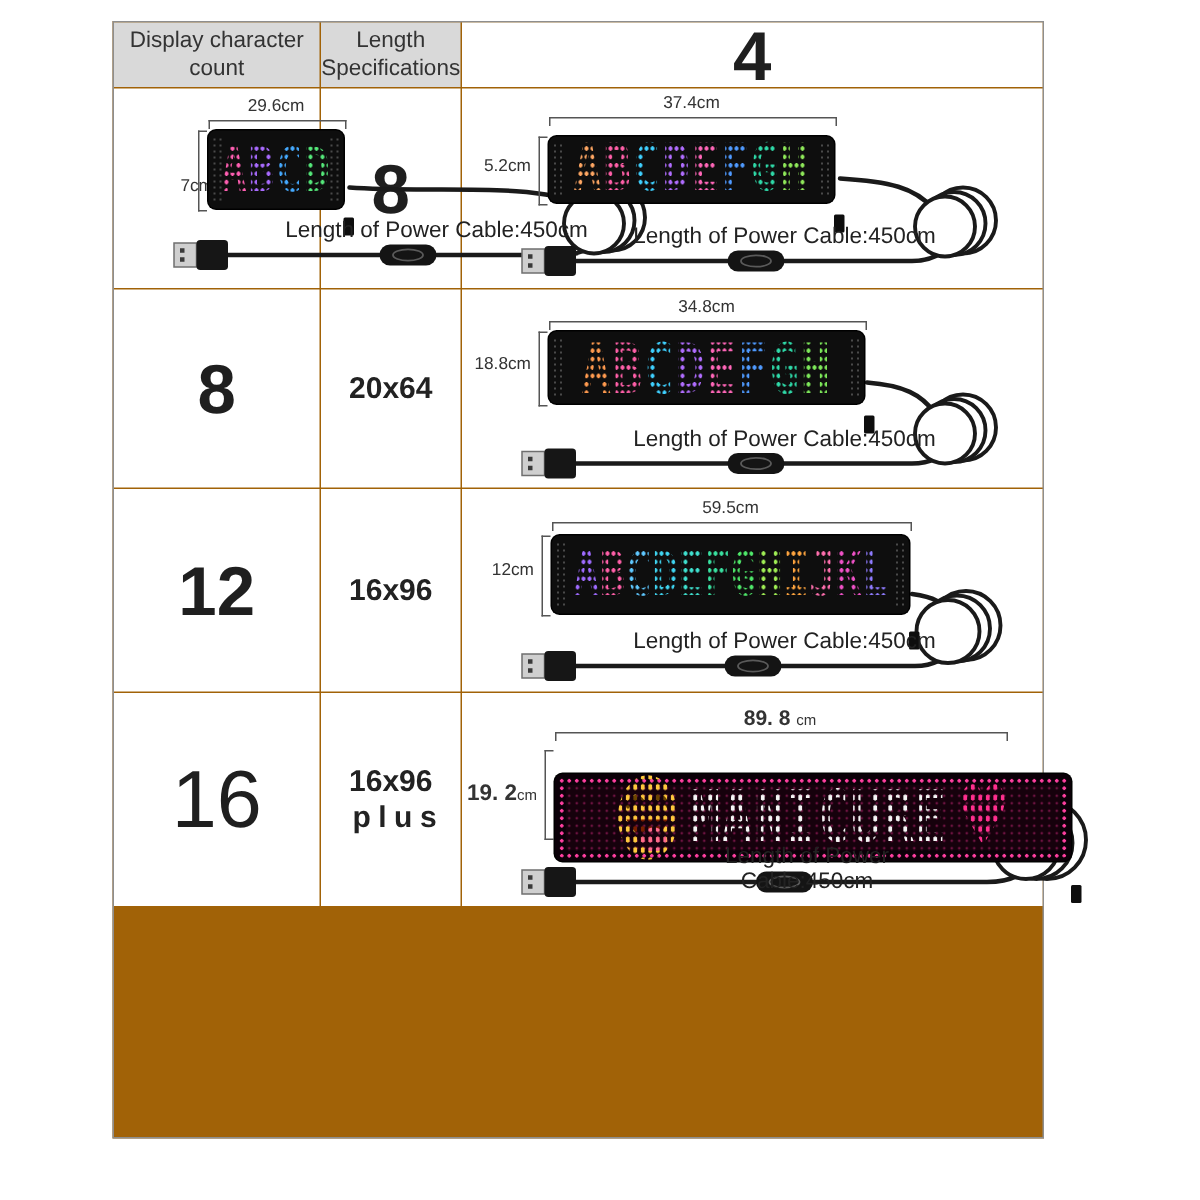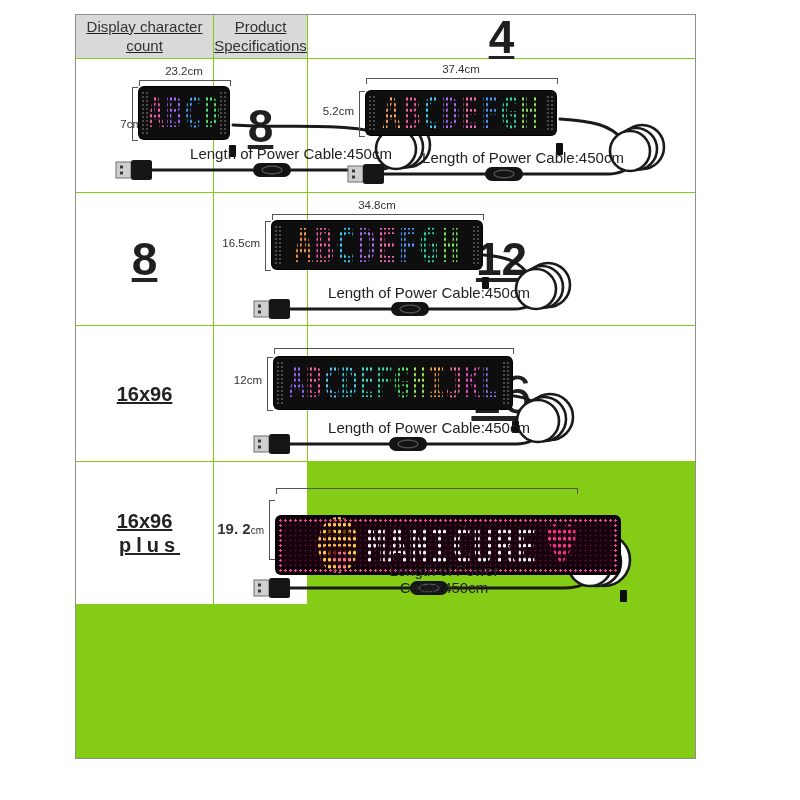--- a/index.html
+++ b/index.html
@@ -6,21 +6,21 @@
   body{
     width:800px;height:800px;background:#ffffff;overflow:hidden;
     font-family:"Liberation Sans",sans-serif;color:#222;
     position:relative;
   }
   .spec-table{
     position:absolute;left:75px;top:14px;
     display:grid;
     grid-template-columns:137px 93px 387px;
     grid-template-rows:43px 133px 132px 135px 142px 153px;
-    gap:1px;background:#84cc16;border:1px solid #8e8e8e;text-decoration:underline;
+    gap:1px;background:#a16207;border:1px solid #8e8e8e;
   }
   .cell{background:#fff;display:flex;align-items:center;justify-content:center;}
   .cell.head{background:#d9d9d9;font-size:15px;color:#333;text-align:center;line-height:1.25;padding:0 6px;}
   .cell.num{font-size:46px;font-weight:700;color:#1f1f1f;}
   .cell.num.thin{font-size:54px;font-weight:400;}
   .cell.qty{font-size:20px;font-weight:700;color:#222;flex-direction:column;line-height:1.2;}
   .cell.qty .plus{letter-spacing:5px;padding-left:10px;}
   .cell.qty .plus:empty{display:none;}
 
   .cell.spec{position:relative;overflow:visible;display:block;}
@@ -104,42 +104,42 @@
   svg.cable{position:absolute;left:0;top:0;z-index:1;overflow:visible;}
   .wire{fill:none;stroke:#1a1a1a;stroke-width:3;stroke-linecap:round;}
   .coil{fill:#fff;stroke:#1a1a1a;stroke-width:2.6;}
 </style>
 </head>
 <body>
 
 <div class="spec-table">
 
   <div class="cell head">Display character count</div>
-  <div class="cell head">Product Specifications</div>
+  <div class="cell head">Length Specifications</div>
 
   <div class="cell num">4</div>
   <div class="cell spec r1">
     <svg class="cable" width="420" height="133" viewBox="0 0 420 133">
       <path class="wire" d="M157,66 C 210,70 275,62 313,77"></path>
       <path class="wire" d="M76,111 H298 Q316,111 325,99"></path>
       <circle class="coil" cx="332" cy="86" r="22"></circle>
         <circle class="coil" cx="326" cy="88" r="21"></circle>
         <circle class="coil" cx="320" cy="90" r="20"></circle>
       <g transform="translate(196,111)">
           <rect x="-19" y="-7" width="38" height="14" rx="7" fill="#141414"></rect>
           <ellipse cx="0" cy="0" rx="10" ry="3.8" fill="none" stroke="#5a5a5a" stroke-width="1.2"></ellipse>
         </g>
       <g transform="translate(40,111)">
           <rect x="0" y="-8" width="15" height="16" fill="#cfcfcf" stroke="#6f6f6f"></rect>
           <rect x="4" y="-4.5" width="3" height="3" fill="#3a3a3a"></rect>
           <rect x="4" y="1.5" width="3" height="3" fill="#3a3a3a"></rect>
           <rect x="15" y="-10" width="21" height="20" rx="2.5" fill="#161616"></rect>
         </g>
     </svg>
-    <div class="dim-w"><span class="v">23.2</span><span class="u">cm</span></div>
+    <div class="dim-w"><span class="v">29.6</span><span class="u">cm</span></div>
     <div class="bracket-h"></div>
     <div class="dim-h"><span class="v">7</span><span class="u">cm</span></div>
     <div class="bracket-v"></div>
     <div class="panel">
       <div class="screws l"></div>
       <div class="screws r"></div>
       <div class="led">
           <span style="color: rgb(255, 95, 178);">A</span>
           <span style="color: rgb(169, 107, 255);">B</span>
           <span style="color: rgb(69, 170, 255);">C</span>
@@ -185,41 +185,44 @@
           <span style="color: rgb(79, 154, 255);">F</span>
           <span style="color: rgb(47, 217, 168);">G</span>
           <span style="color: rgb(143, 232, 90);">H</span>
         </div>
       <div class="conn"></div>
     </div>
     <div class="cable-label">Length of Power Cable:450cm</div>
   </div>
 
   <div class="cell num">8</div>
+  <div class="cell qty">
+      <span>20x64</span>
+    </div>
   <div class="cell spec r3">
     <svg class="cable" width="420" height="135" viewBox="0 0 420 135">
       <path class="wire" d="M270,62 C 295,64 306,70 315,82"></path>
       <path class="wire" d="M76,116 H300 Q318,116 327,103"></path>
       <circle class="coil" cx="334" cy="92" r="22"></circle>
         <circle class="coil" cx="328" cy="94" r="21"></circle>
         <circle class="coil" cx="322" cy="96" r="20"></circle>
       <g transform="translate(196,116)">
           <rect x="-19" y="-7" width="38" height="14" rx="7" fill="#141414"></rect>
           <ellipse cx="0" cy="0" rx="10" ry="3.8" fill="none" stroke="#5a5a5a" stroke-width="1.2"></ellipse>
         </g>
       <g transform="translate(40,116)">
           <rect x="0" y="-8" width="15" height="16" fill="#cfcfcf" stroke="#6f6f6f"></rect>
           <rect x="4" y="-4.5" width="3" height="3" fill="#3a3a3a"></rect>
           <rect x="4" y="1.5" width="3" height="3" fill="#3a3a3a"></rect>
           <rect x="15" y="-10" width="21" height="20" rx="2.5" fill="#161616"></rect>
         </g>
     </svg>
     <div class="dim-w"><span class="v">34.8</span><span class="u">cm</span></div>
     <div class="bracket-h"></div>
-    <div class="dim-h"><span class="v">16.5</span><span class="u">cm</span></div>
+    <div class="dim-h"><span class="v">18.8</span><span class="u">cm</span></div>
     <div class="bracket-v"></div>
     <div class="panel">
       <div class="screws l"></div>
       <div class="screws r"></div>
       <div class="led">
           <span style="color: rgb(255, 154, 79);">A</span>
           <span style="color: rgb(255, 95, 168);">B</span>
           <span style="color: rgb(63, 208, 255);">C</span>
           <span style="color: rgb(176, 109, 255);">D</span>
           <span style="color: rgb(255, 102, 184);">E</span>
@@ -247,20 +250,21 @@
           <rect x="-19" y="-7" width="38" height="14" rx="7" fill="#141414"></rect>
           <ellipse cx="0" cy="0" rx="10" ry="3.8" fill="none" stroke="#5a5a5a" stroke-width="1.2"></ellipse>
         </g>
       <g transform="translate(40,118)">
           <rect x="0" y="-8" width="15" height="16" fill="#cfcfcf" stroke="#6f6f6f"></rect>
           <rect x="4" y="-4.5" width="3" height="3" fill="#3a3a3a"></rect>
           <rect x="4" y="1.5" width="3" height="3" fill="#3a3a3a"></rect>
           <rect x="15" y="-10" width="21" height="20" rx="2.5" fill="#161616"></rect>
         </g>
     </svg>
+    <div class="dim-w"><span class="v">59.5</span><span class="u">cm</span></div>
     <div class="bracket-h"></div>
     <div class="dim-h"><span class="v">12</span><span class="u">cm</span></div>
     <div class="bracket-v"></div>
     <div class="panel">
       <div class="screws l"></div>
       <div class="screws r"></div>
       <div class="led">
           <span style="color: rgb(159, 107, 255);">A</span>
           <span style="color: rgb(255, 95, 168);">B</span>
           <span style="color: rgb(95, 200, 255);">C</span>
@@ -295,20 +299,21 @@
           <rect x="-19" y="-7" width="38" height="14" rx="7" fill="#141414"></rect>
           <ellipse cx="0" cy="0" rx="10" ry="3.8" fill="none" stroke="#5a5a5a" stroke-width="1.2"></ellipse>
         </g>
       <g transform="translate(40,126)">
           <rect x="0" y="-8" width="15" height="16" fill="#cfcfcf" stroke="#6f6f6f"></rect>
           <rect x="4" y="-4.5" width="3" height="3" fill="#3a3a3a"></rect>
           <rect x="4" y="1.5" width="3" height="3" fill="#3a3a3a"></rect>
           <rect x="15" y="-10" width="21" height="20" rx="2.5" fill="#161616"></rect>
         </g>
     </svg>
+    <div class="dim-w"><span class="v">89. 8</span> <span class="u">cm</span></div>
     <div class="bracket-h"></div>
     <div class="dim-h"><span class="v">19. 2</span><span class="u">cm</span></div>
     <div class="bracket-v"></div>
     <div class="panel">
       <div class="pink-frame"></div>
       <div class="screen"></div>
       <div class="led">
         <svg width="44" height="44" viewBox="0 0 46 46">
           <circle cx="23" cy="23" r="21" fill="#ffc83d"></circle>
           <path d="M9,17 q5,-7 11,-1" fill="none" stroke="#6b4400" stroke-width="3" stroke-linecap="round"></path>

